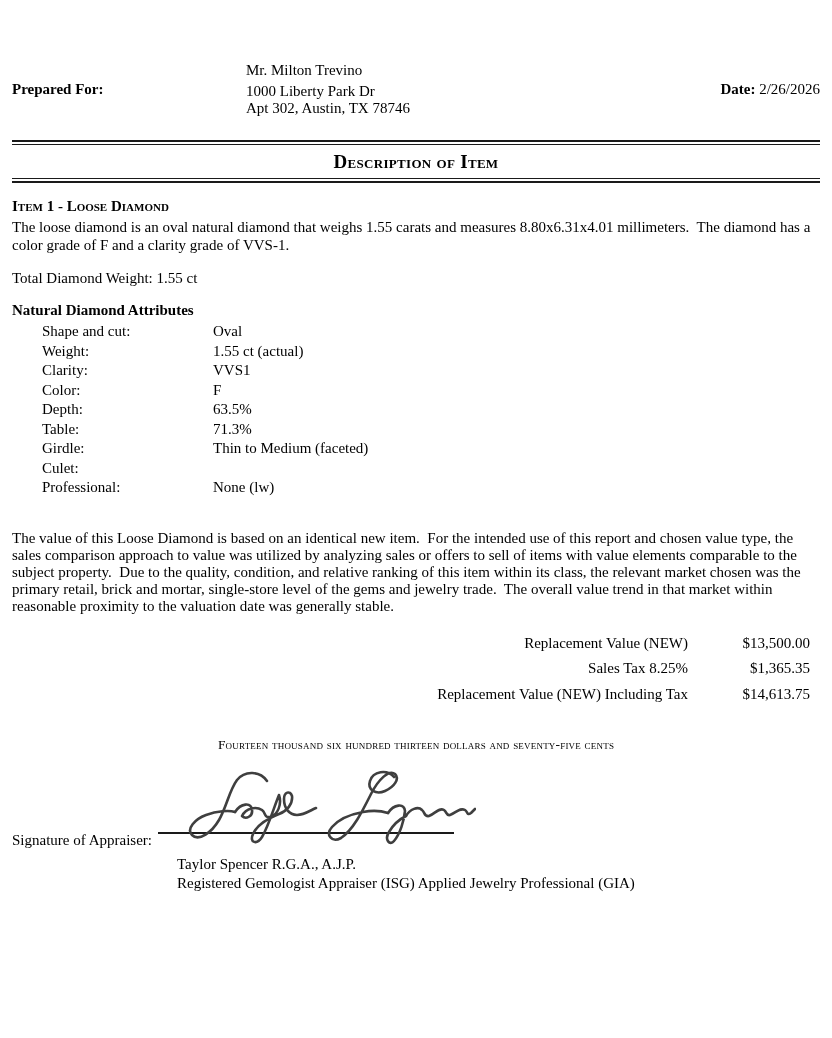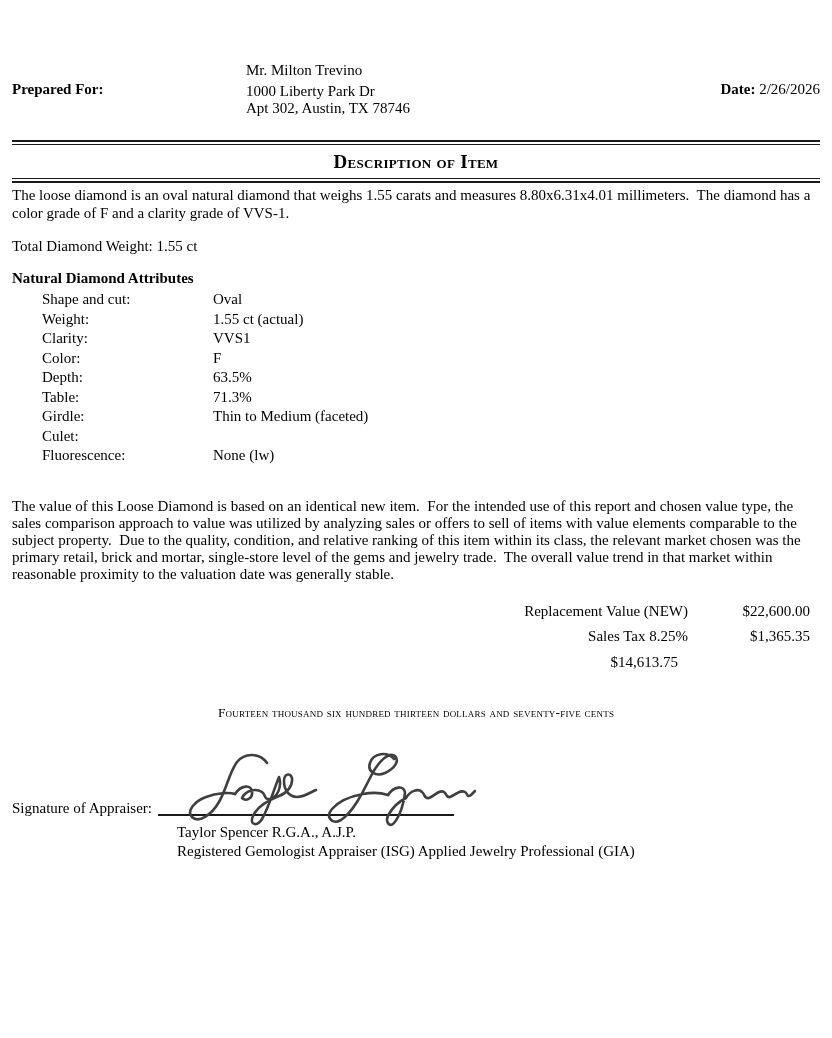--- a/index.html
+++ b/index.html
@@ -61,21 +61,21 @@
   .amount-words {
     margin-top: 33px;
     text-align: center;
     font-variant: small-caps;
     font-size: 13.5px;
     line-height: 17px;
     letter-spacing: 0.2px;
   }
 
   
-  .sig-row { margin-top: 79px; display: flex; align-items: flex-end; }
+  .sig-row { margin-top: 79px; display: flex; align-items: flex-start; }
   .sig-label { white-space: nowrap; line-height: 17px; }
   .sig-line {
     width: 296px; height: 0;
     border-bottom: 2px solid #1a1a1a;
     margin-left: 6px; margin-bottom: 1px;
     position: relative;
   }
   .sig-svg { position: absolute; left: 18px; bottom: -14px; width: 300px; height: 78px; }
   .sig-text { margin-left: 165px; line-height: 19px; }
   .sig-name { margin-top: 6px; }
@@ -95,20 +95,21 @@
     <div class="date-block">
       <span class="date-label">Date:</span>
       <span>2/26/2026</span>
     </div>
   </div>
 
   <div class="rule-thick-thin"></div>
   <div class="section-title">Description of Item</div>
   <div class="rule-thin-thick"></div>
 
+  <div class="item-heading">Item 1 - Loose Diamond</div>
   <div class="item-description">The loose diamond is an oval natural diamond that weighs 1.55 carats and measures 8.80x6.31x4.01 millimeters.  The diamond has a color grade of F and a clarity grade of VVS-1.</div>
   <div class="total-weight">Total Diamond Weight: 1.55 ct</div>
 
   <div class="attr-heading">Natural Diamond Attributes</div>
   <div class="attr-table">
     <div class="attr-row">
       <div class="attr-label">Shape and cut:</div>
       <div class="attr-value">Oval</div>
     </div>
     <div class="attr-row">
@@ -132,37 +133,38 @@
       <div class="attr-value">71.3%</div>
     </div>
     <div class="attr-row">
       <div class="attr-label">Girdle:</div>
       <div class="attr-value">Thin to Medium (faceted)</div>
     </div>
     <div class="attr-row">
       <div class="attr-label">Culet:</div>
     </div>
     <div class="attr-row">
-      <div class="attr-label">Fluorescence:</div>
+      <div class="attr-label">Professional:</div>
       <div class="attr-value">None (lw)</div>
     </div>
   </div>
 
   <div class="valuation-narrative">The value of this Loose Diamond is based on an identical new item.  For the intended use of this report and chosen value type, the sales comparison approach to value was utilized by analyzing sales or offers to sell of items with value elements comparable to the subject property.  Due to the quality, condition, and relative ranking of this item within its class, the relevant market chosen was the primary retail, brick and mortar, single-store level of the gems and jewelry trade.  The overall value trend in that market within reasonable proximity to the valuation date was generally stable.</div>
 
   <div class="value-rows">
     <div class="value-row">
       <div class="value-label">Replacement Value (NEW)</div>
-      <div class="value-amount">$22,600.00</div>
+      <div class="value-amount">$13,500.00</div>
     </div>
     <div class="value-row">
       <div class="value-label">Sales Tax 8.25%</div>
       <div class="value-amount">$1,365.35</div>
     </div>
     <div class="value-row">
+      <div class="value-label">Replacement Value (NEW) Including Tax</div>
       <div class="value-amount">$14,613.75</div>
     </div>
   </div>
 
   <div class="amount-words">Fourteen thousand six hundred thirteen dollars and seventy-five cents</div>
 
   <div class="sig-row">
     <div class="sig-label">Signature of Appraiser:</div>
     <div class="sig-line">
       <svg class="sig-svg" viewBox="0 0 300 78" fill="none" stroke="#3f3f3f" stroke-width="2.6" stroke-linecap="round" stroke-linejoin="round">

